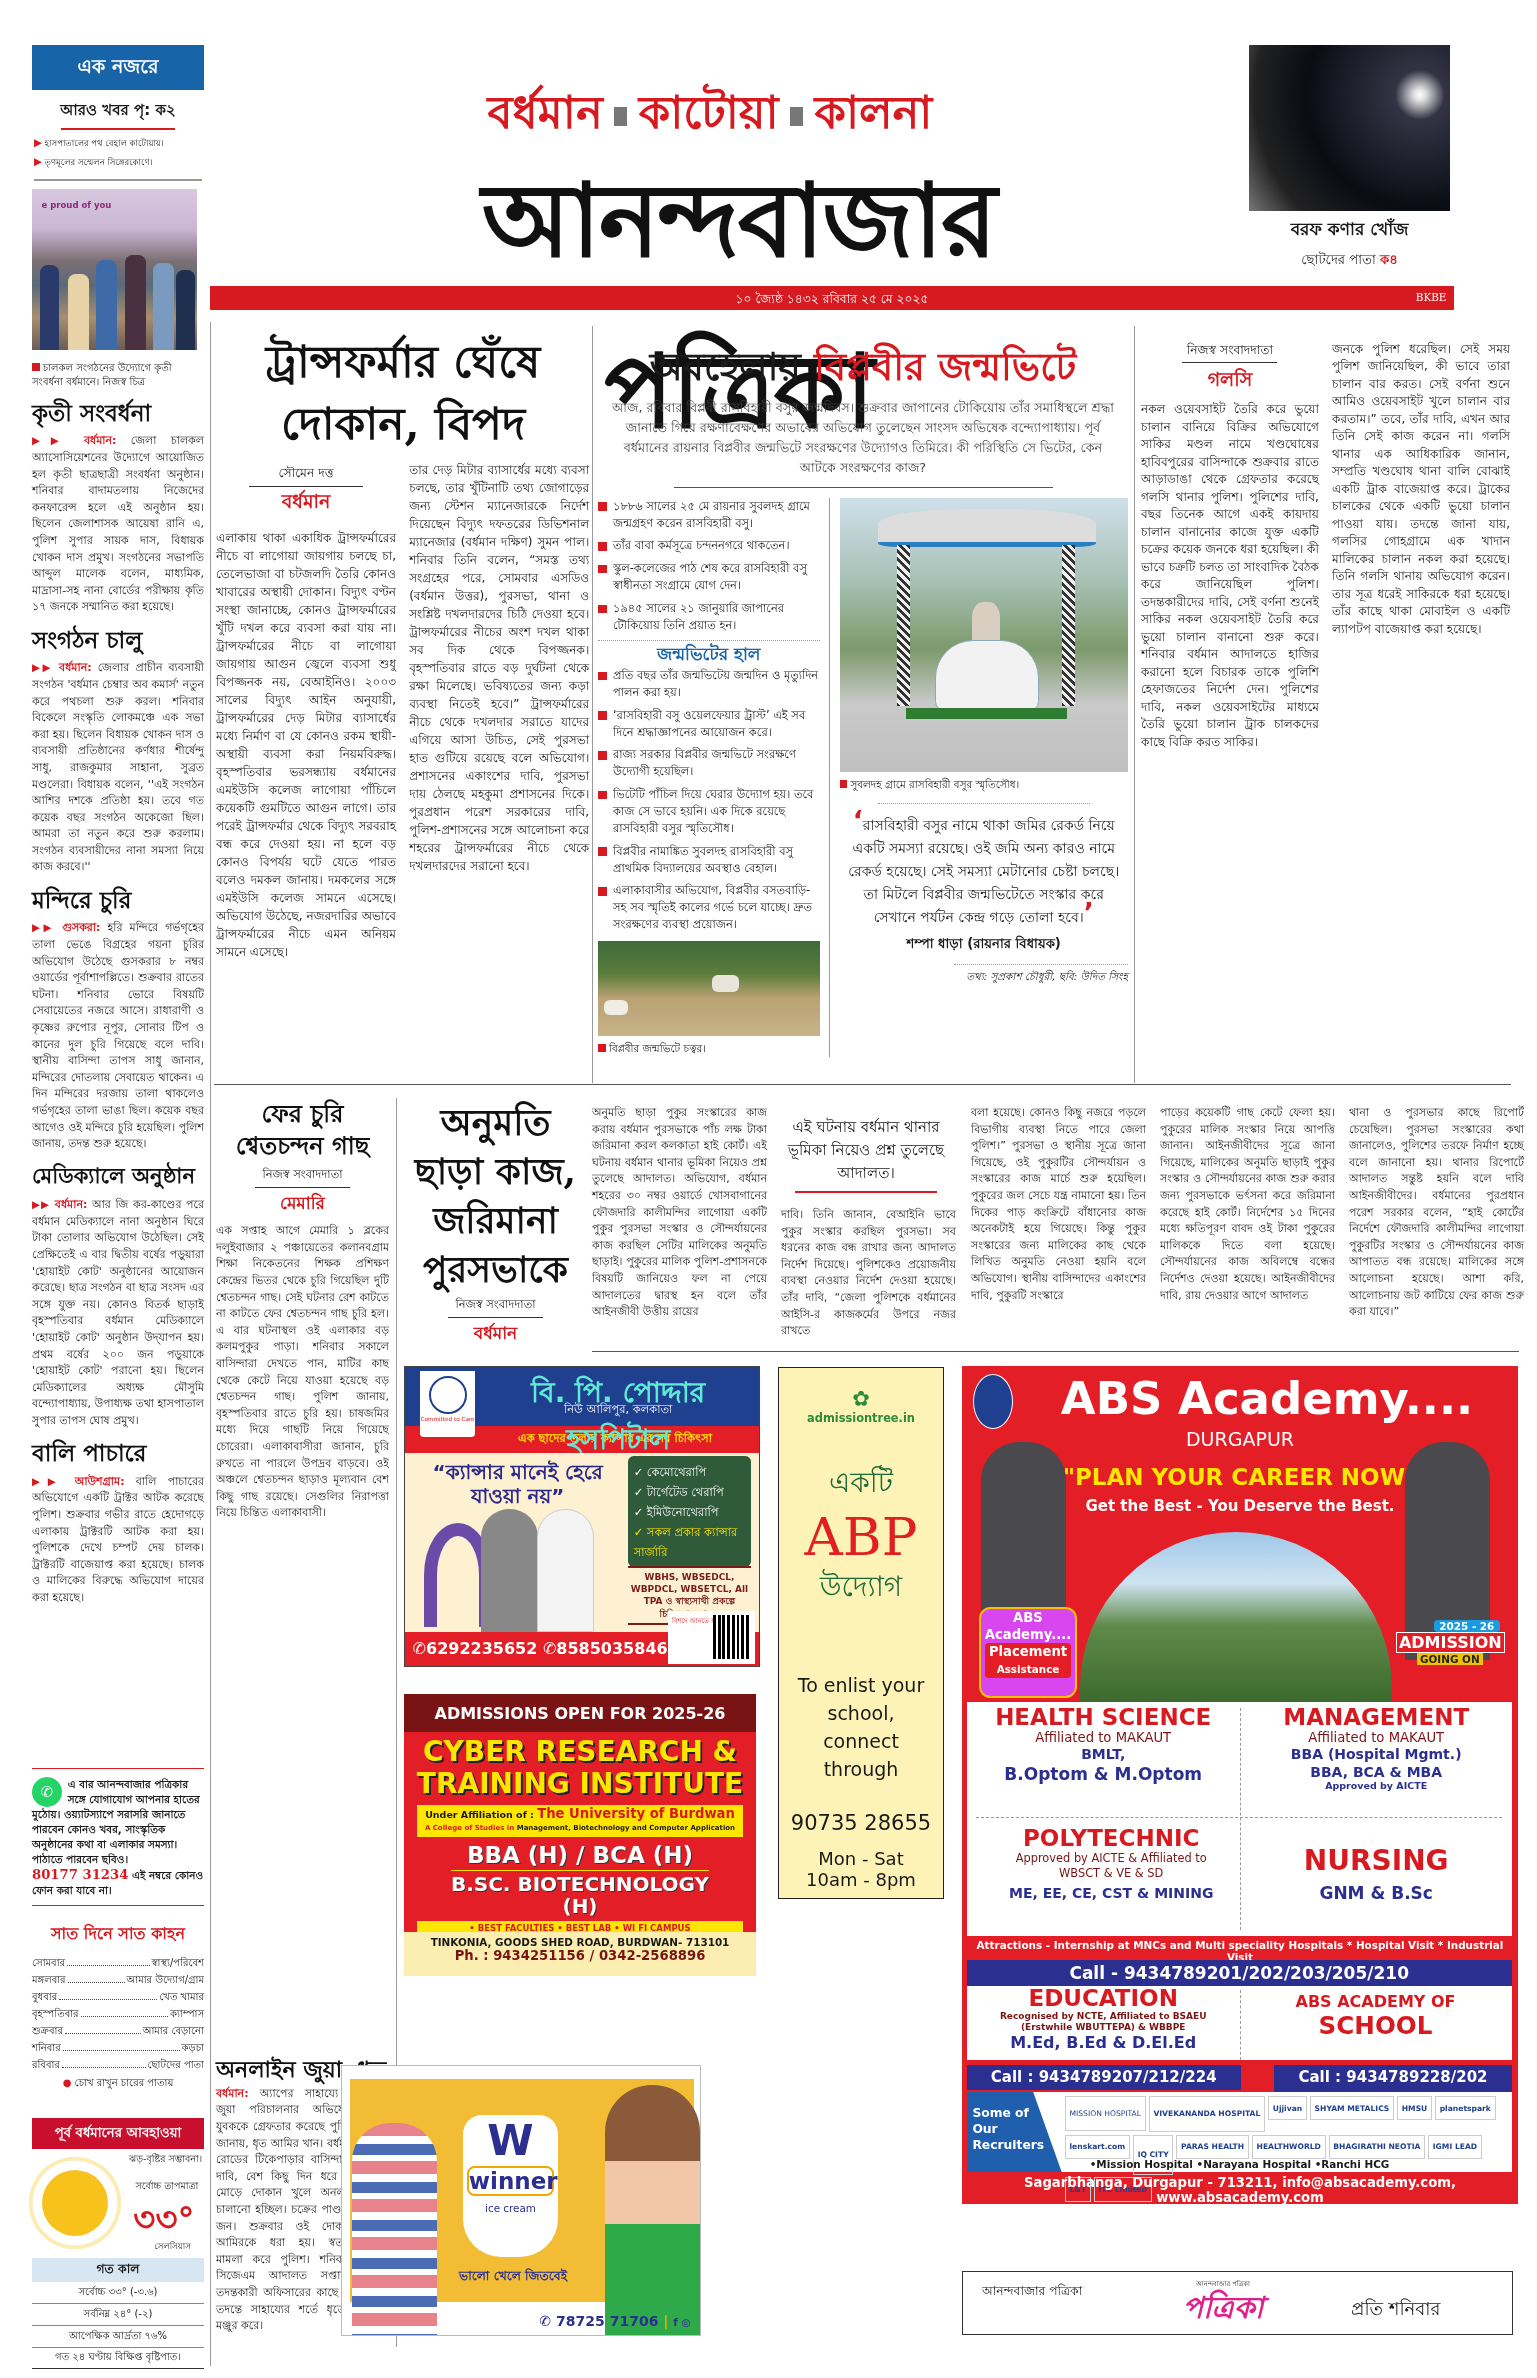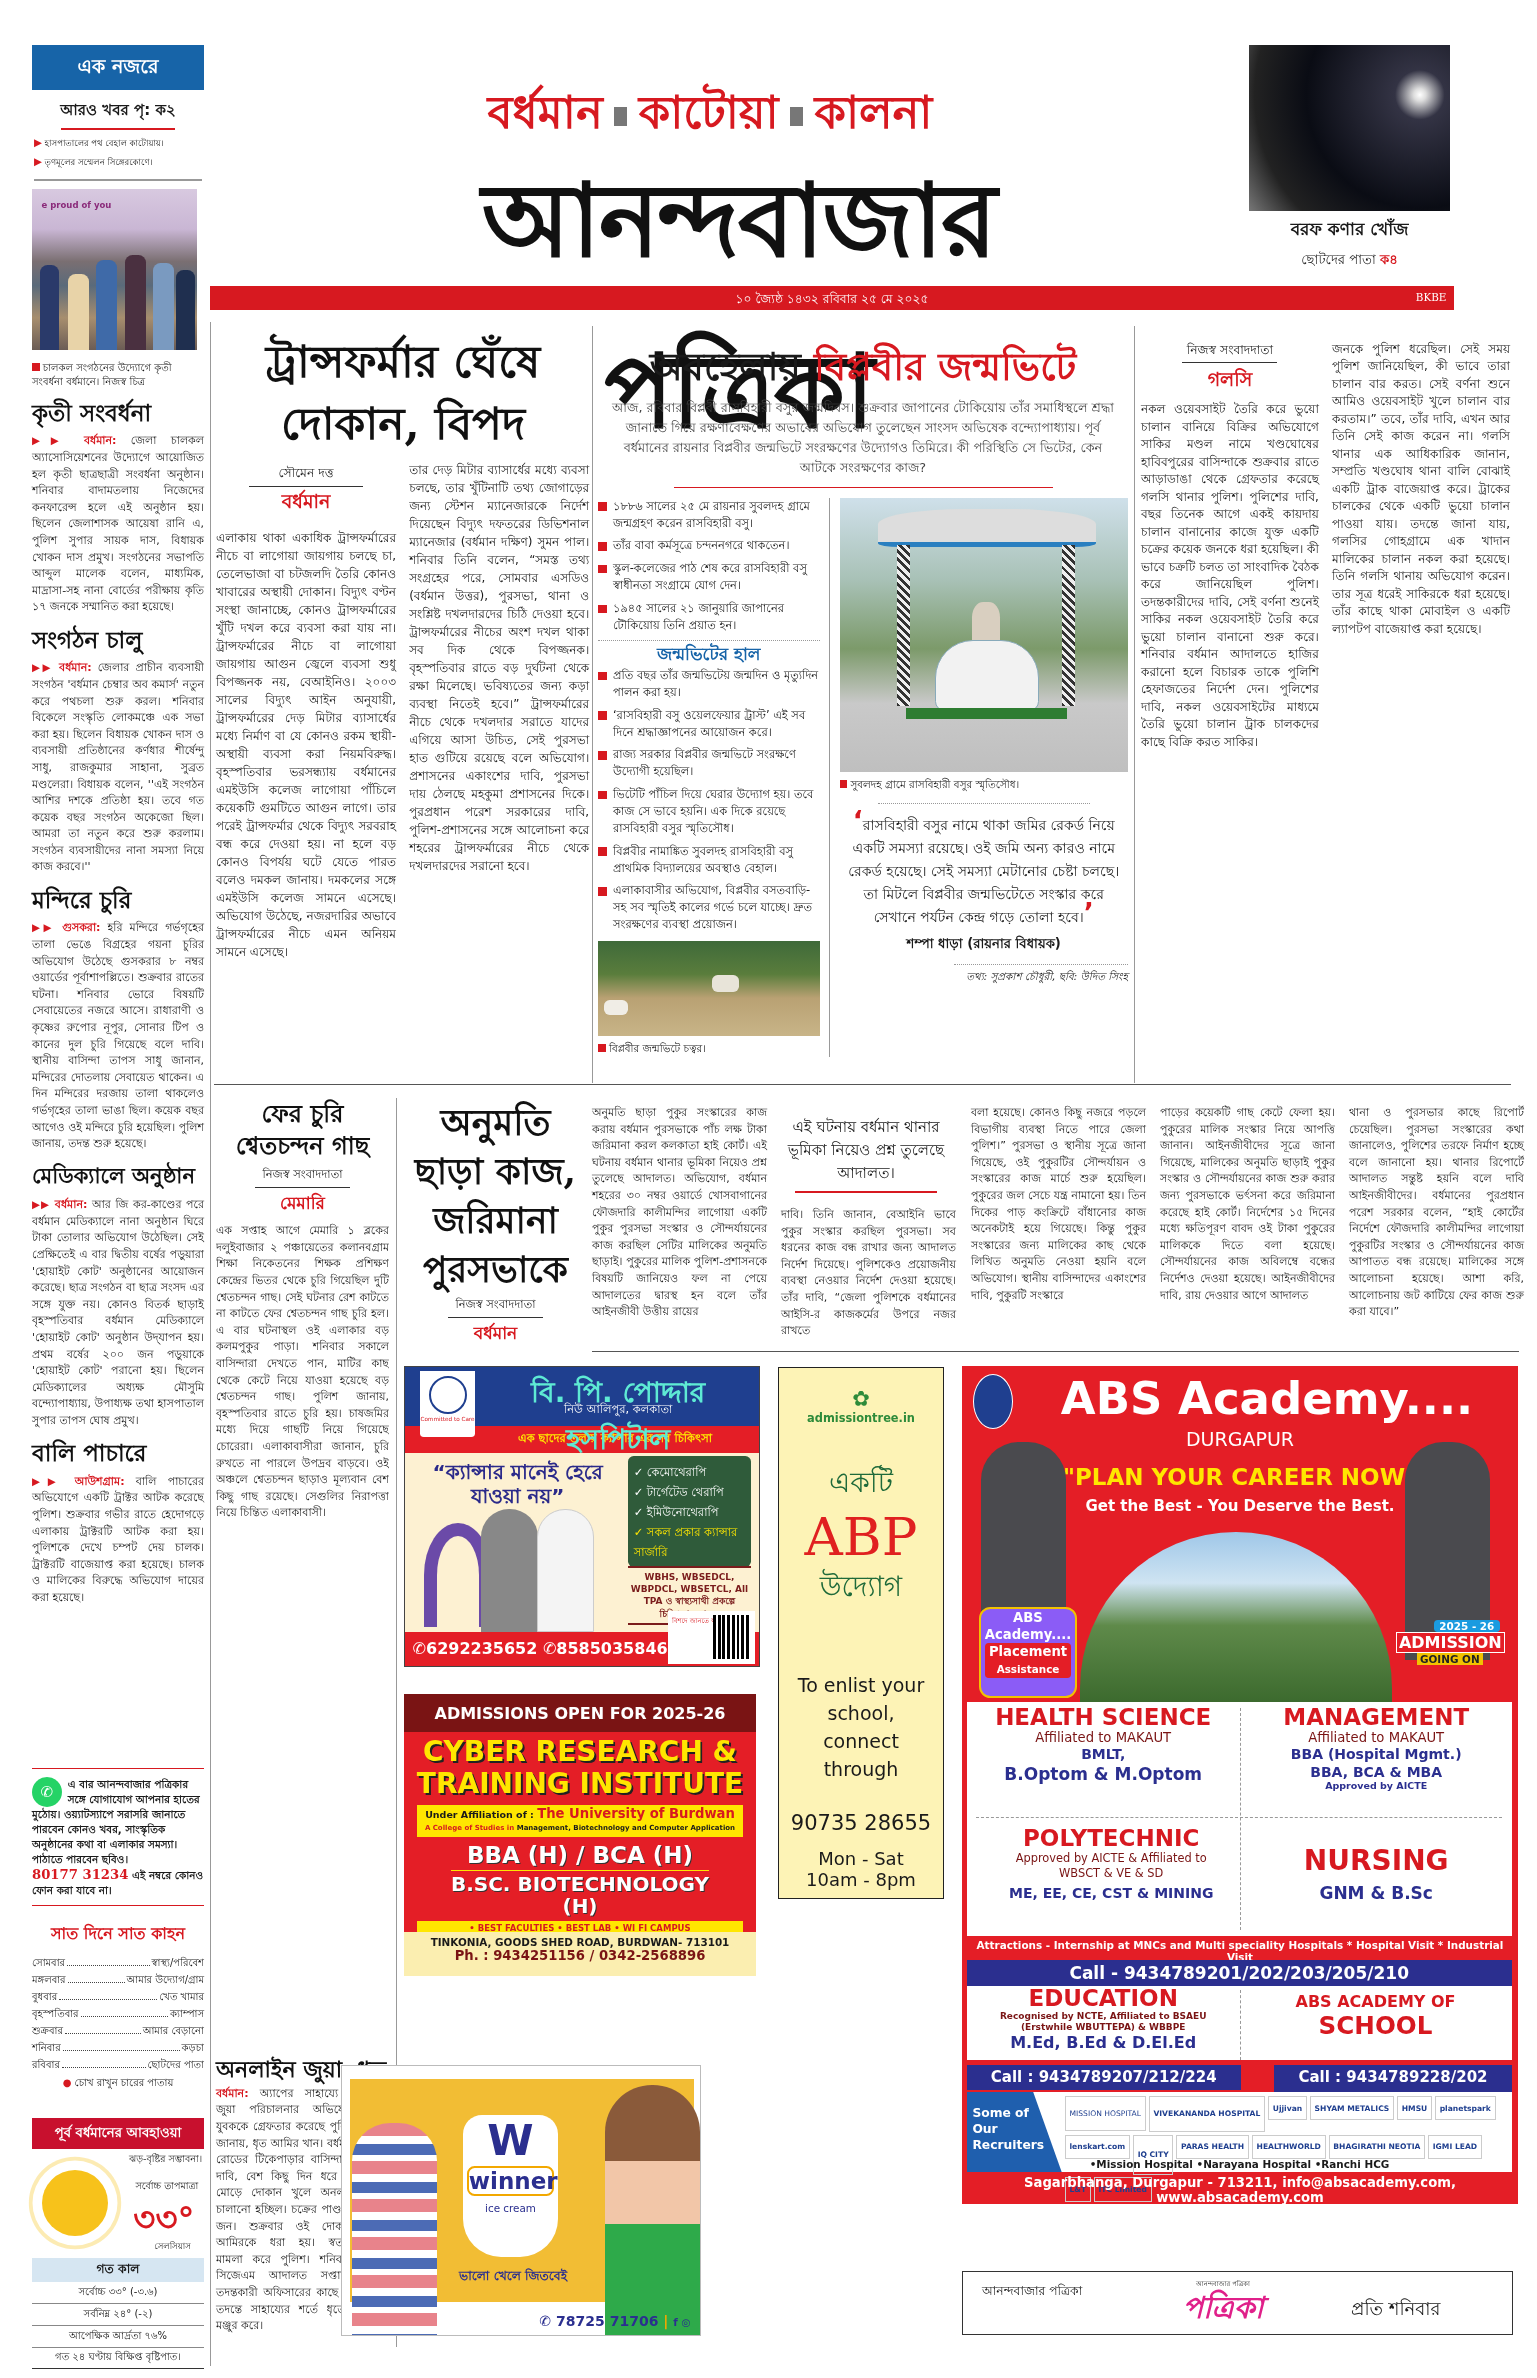--- a/index.html
+++ b/index.html
@@ -332,21 +332,21 @@
 
 <div class="abs" style="left:962px;top:1366px;width:556px;height:704px;background:#e41e26;overflow:hidden">
   <div style="position:absolute;left:11.4px;top:7.6px;width:40px;height:55px;border-radius:50%;background:#1f3f8f;border:1.9px solid #fff"></div>
   <div style="position:absolute;left:59px;top:0;width:492px;text-align:center;color:#fff;font-weight:bold;font-size:45px;line-height:66px">ABS Academy....</div>
   <div style="position:absolute;left:0;top:62px;width:100%;text-align:center;color:#fff;font-size:19px">DURGAPUR</div>
   <div style="position:absolute;left:0;top:98px;width:100%;text-align:center;color:#ffe600;font-weight:bold;font-size:23px">"PLAN YOUR CAREER NOW"</div>
   <div style="position:absolute;left:0;top:131px;width:100%;text-align:center;color:#fff;font-size:15px;font-weight:bold">Get the Best - You Deserve the Best.</div>
   <div style="position:absolute;left:19px;top:76px;width:85px;height:218px;background:#4a4a4e;border-radius:38px 38px 0 0"></div>
   <div style="position:absolute;right:28px;top:76px;width:85px;height:218px;background:#4a4a4e;border-radius:38px 38px 0 0"></div>
   <div style="position:absolute;left:118px;top:166px;width:312px;height:170px;border-radius:156px 156px 0 0;background:linear-gradient(180deg,#9fc7e8 0%,#cfe4f2 30%,#5f8a4a 55%,#3c6a2e 100%)"></div>
-  <div style="position:absolute;left:17px;top:241px;width:98px;height:91px;background:#8b5cf6;border:2.8px solid #f2c200;border-radius:11.4px;text-align:center;color:#fff;font-weight:bold;font-size:13.2px;line-height:17px">
+  <div style="position:absolute;left:17px;top:241px;width:98px;height:91px;background:#d946ef;border:2.8px solid #f2c200;border-radius:11.4px;text-align:center;color:#fff;font-weight:bold;font-size:13.2px;line-height:17px">
     <div>ABS</div>
       <div>Academy....</div>
     <div style="background:#e41e26;margin:0 3.8px;border-radius:3.8px"><span>Placement</span><br><span style="font-size:10.4px">Assistance</span></div>
   </div>
   <div style="position:absolute;right:13.2px;top:254px;width:109px;text-align:center">
     <div style="background:#1a9be0;color:#fff;font-weight:bold;font-size:10.4px;border-radius:3.8px;width:66px;margin-left:38px">2025 - 26</div>
     <div style="background:#e41e26;border:1.9px solid #fff;color:#fff;font-weight:bold;font-size:16px">ADMISSION</div>
     <div style="background:#f2c200;color:#222;font-weight:bold;font-size:10.4px;width:66px;margin-left:21px">GOING ON</div>
   </div>
 

